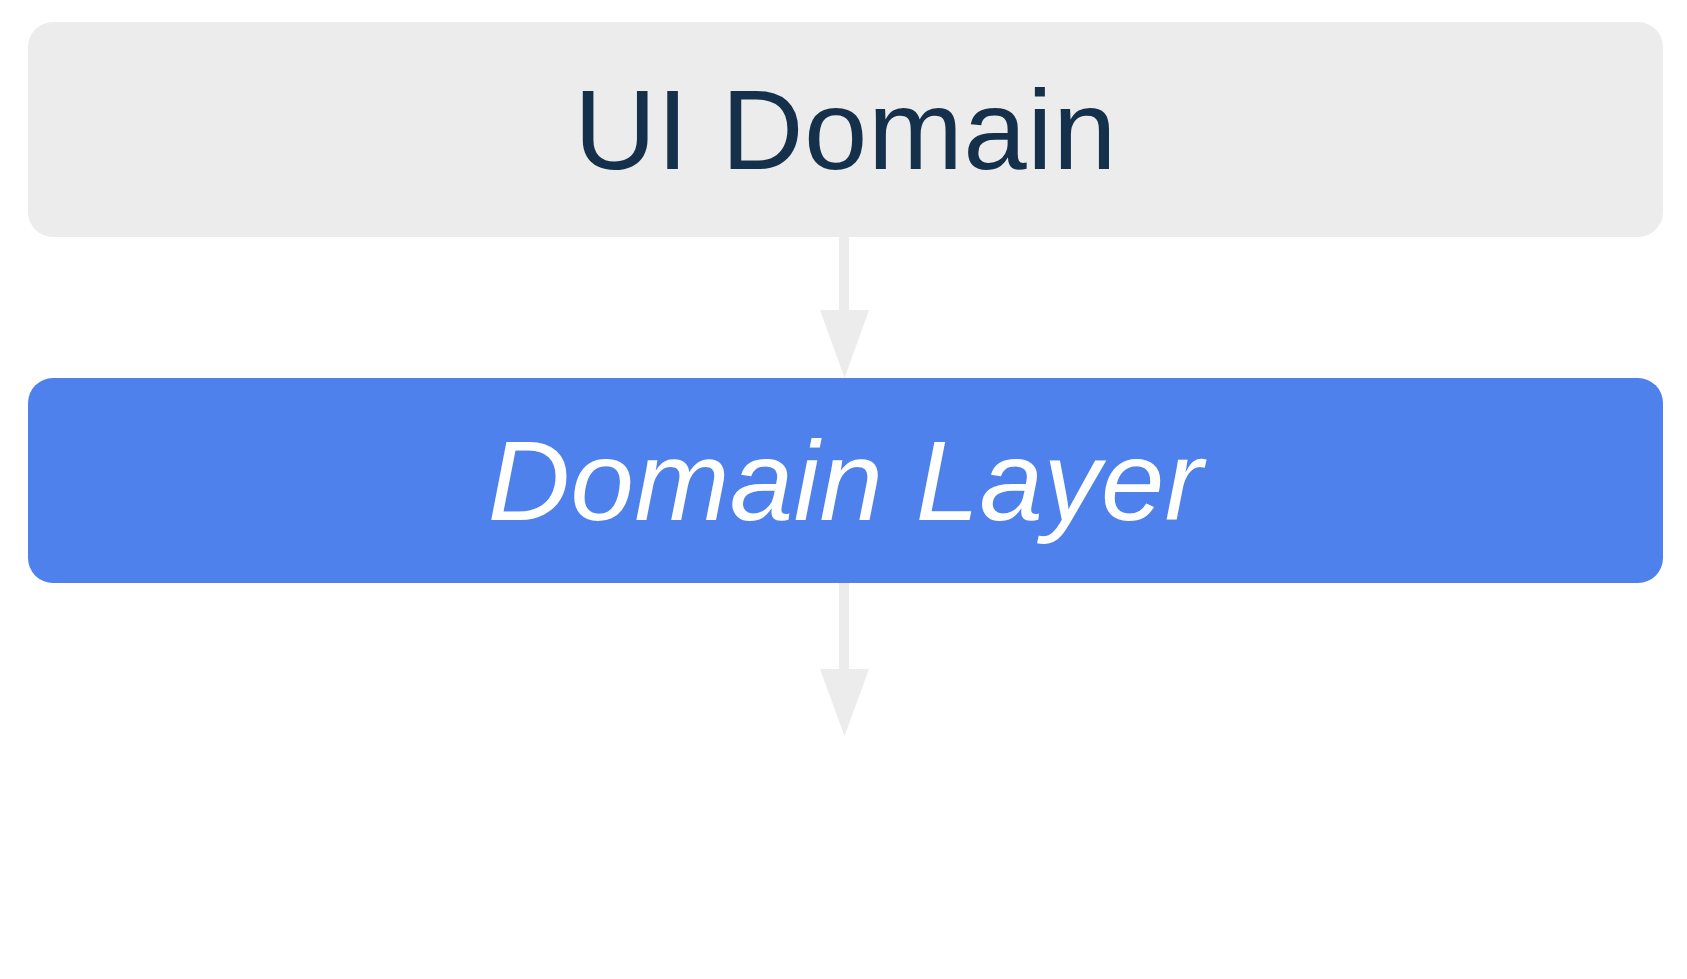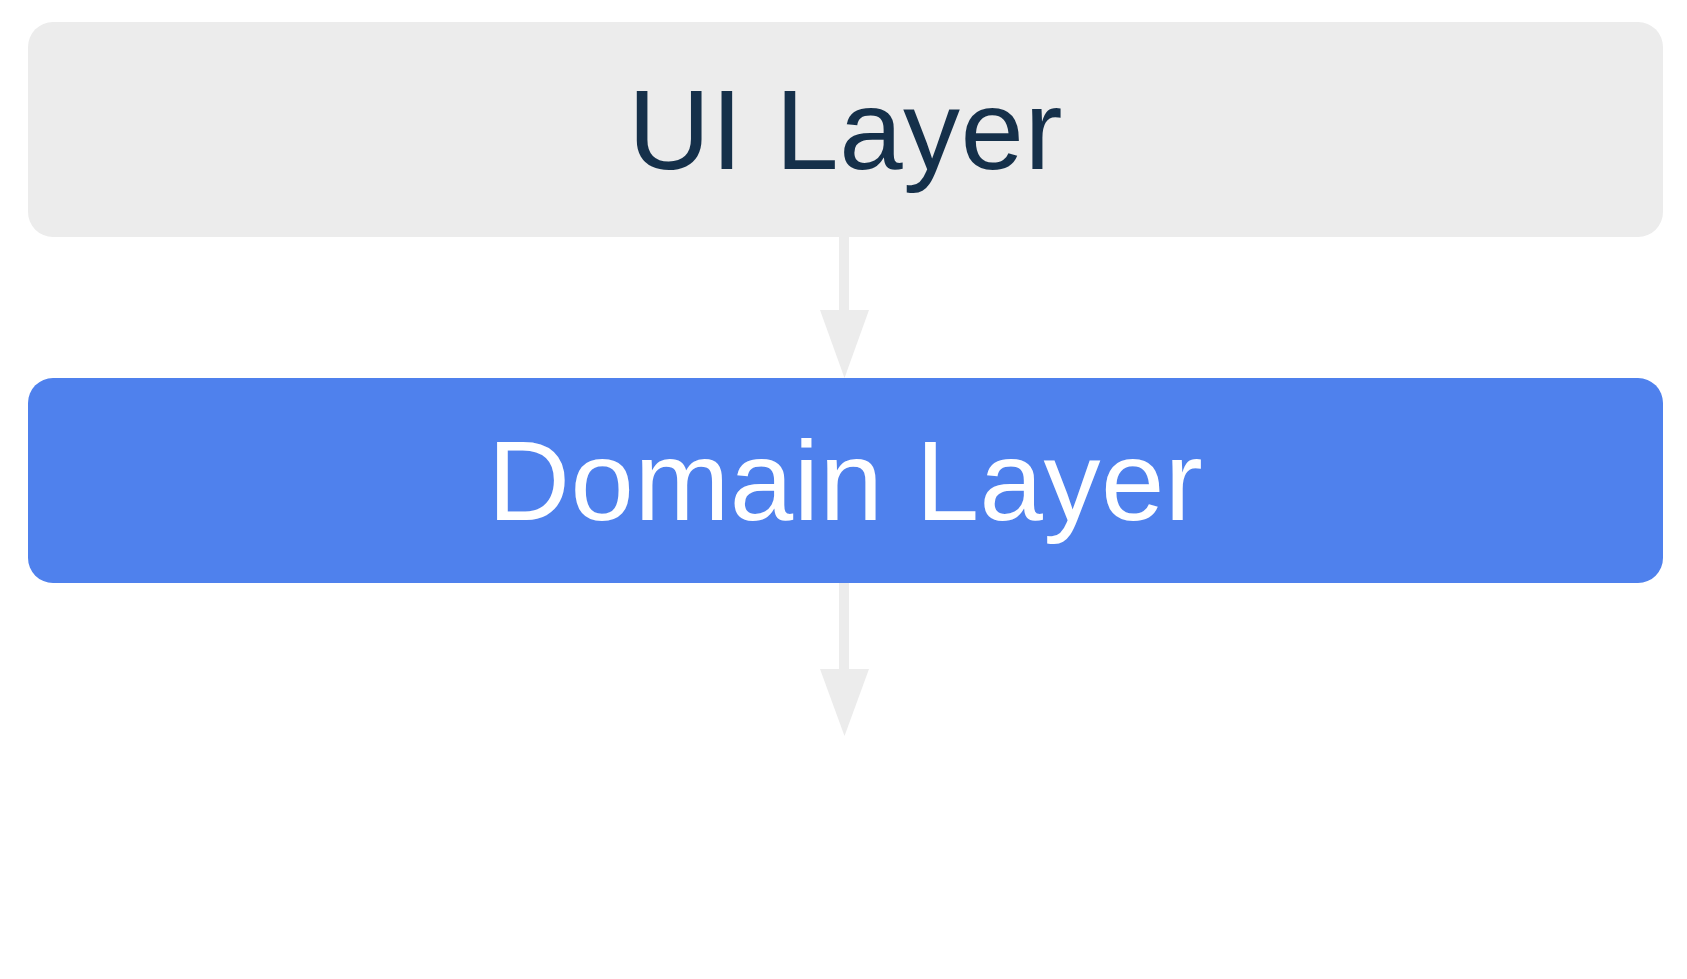--- a/index.html
+++ b/index.html
@@ -67,21 +67,21 @@
       <rect x="839" y="237" width="10" height="75" fill="#ECECEC"></rect>
       <polygon points="820,310 869,310 844.5,378" fill="#ECECEC"></polygon>
     </g>
     <g>
       <rect x="839" y="583" width="10" height="87" fill="#ECECEC"></rect>
       <polygon points="820,669 869,669 844.5,736" fill="#ECECEC"></polygon>
     </g>
   </svg>
 
   <div class="node" id="node-ui" style="background: rgb(236, 236, 236);">
-    <span class="node-label" style="color: rgb(21, 48, 74);">UI Layer</span>
+    <span class="node-label" style="color: rgb(21, 48, 74);">UI Domain</span>
   </div>
 
-  <div class="node" id="node-domain" style="background: rgb(79, 129, 237);">
+  <div class="node" id="node-domain" style="background: rgb(79, 129, 237); font-style: italic;">
     <span class="node-label" style="color: rgb(255, 255, 255);">Domain Layer</span>
   </div>
 
 
 </div>
 
 </body></html>

